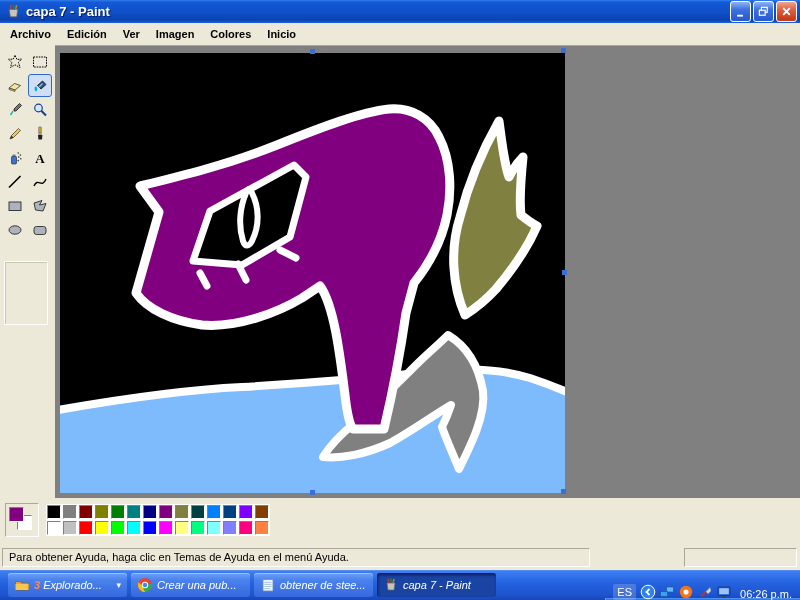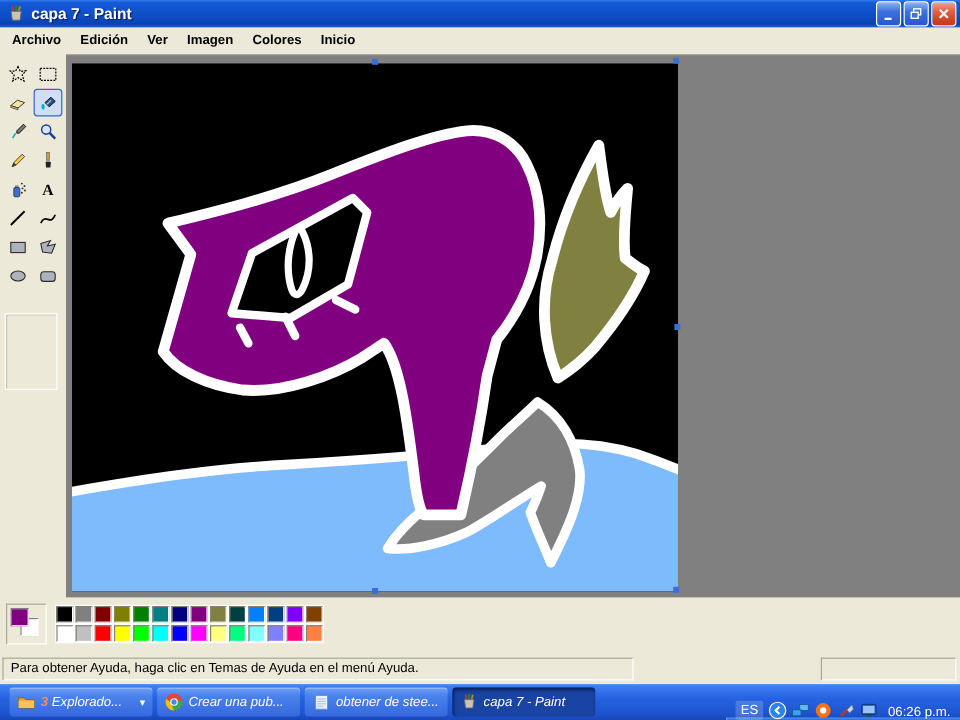--- a/index.html
+++ b/index.html
@@ -43,21 +43,21 @@
   .cur-bg{position:absolute;left:11px;top:11px;width:15px;height:15px;border:1px solid;border-color:#808080 #fff #fff #808080;}
   .cur-fg{position:absolute;left:3px;top:3px;width:15px;height:15px;border:1px solid;border-color:#808080 #fff #fff #808080;}
   .swatches{position:absolute;left:46px;top:6px;width:226px;display:grid;grid-template-columns:repeat(14,16px);grid-auto-rows:16px;}
   .swatch{width:16px;height:16px;background:#fff;padding:1px;}
   .swatch i{display:block;width:14px;height:14px;border:1px solid;border-color:#848278 #fff #fff #848278;}
 
   
   .statusbar{position:absolute;left:0;top:545px;width:800px;height:25px;background:#ECE9D8;}
   .status-panel{position:absolute;top:3px;height:19px;border:1px solid;border-color:#ACA899 #fff #fff #ACA899;
     padding:2px 6px;color:#000;white-space:nowrap;overflow:hidden;}
-  .sp1{left:2px;width:526px;} .sp2{left:563px;width:118px;} .sp3{left:684px;width:113px;}
+  .sp1{left:2px;width:588px;} .sp2{left:563px;width:118px;} .sp3{left:684px;width:113px;}
 
   
   .taskbar{position:absolute;left:0;top:570px;width:800px;height:30px;
     background:linear-gradient(180deg,#5E95F5 0%,#3E7EF3 5%,#2663E0 40%,#1E55CF 80%,#1847B8 100%);
     display:flex;align-items:stretch;}
   .startbtn{flex:0 0 auto;width:100px;height:30px;border-radius:0 14px 14px 0;
     background:linear-gradient(180deg,#8CC98C 0%,#4CA94C 25%,#2F8F2F 70%,#257F25 100%);
     box-shadow:1px 0 3px rgba(0,0,0,.45);display:flex;align-items:center;gap:4px;padding:0 10px 0 6px;}
   .startbtn .label{color:#fff;font-weight:bold;font-style:italic;font-size:15px;text-shadow:1px 1px 2px #184D18;}
   .taskbtns{flex:1;display:flex;gap:4px;padding:3px 4px 3px 8px;min-width:0;}

